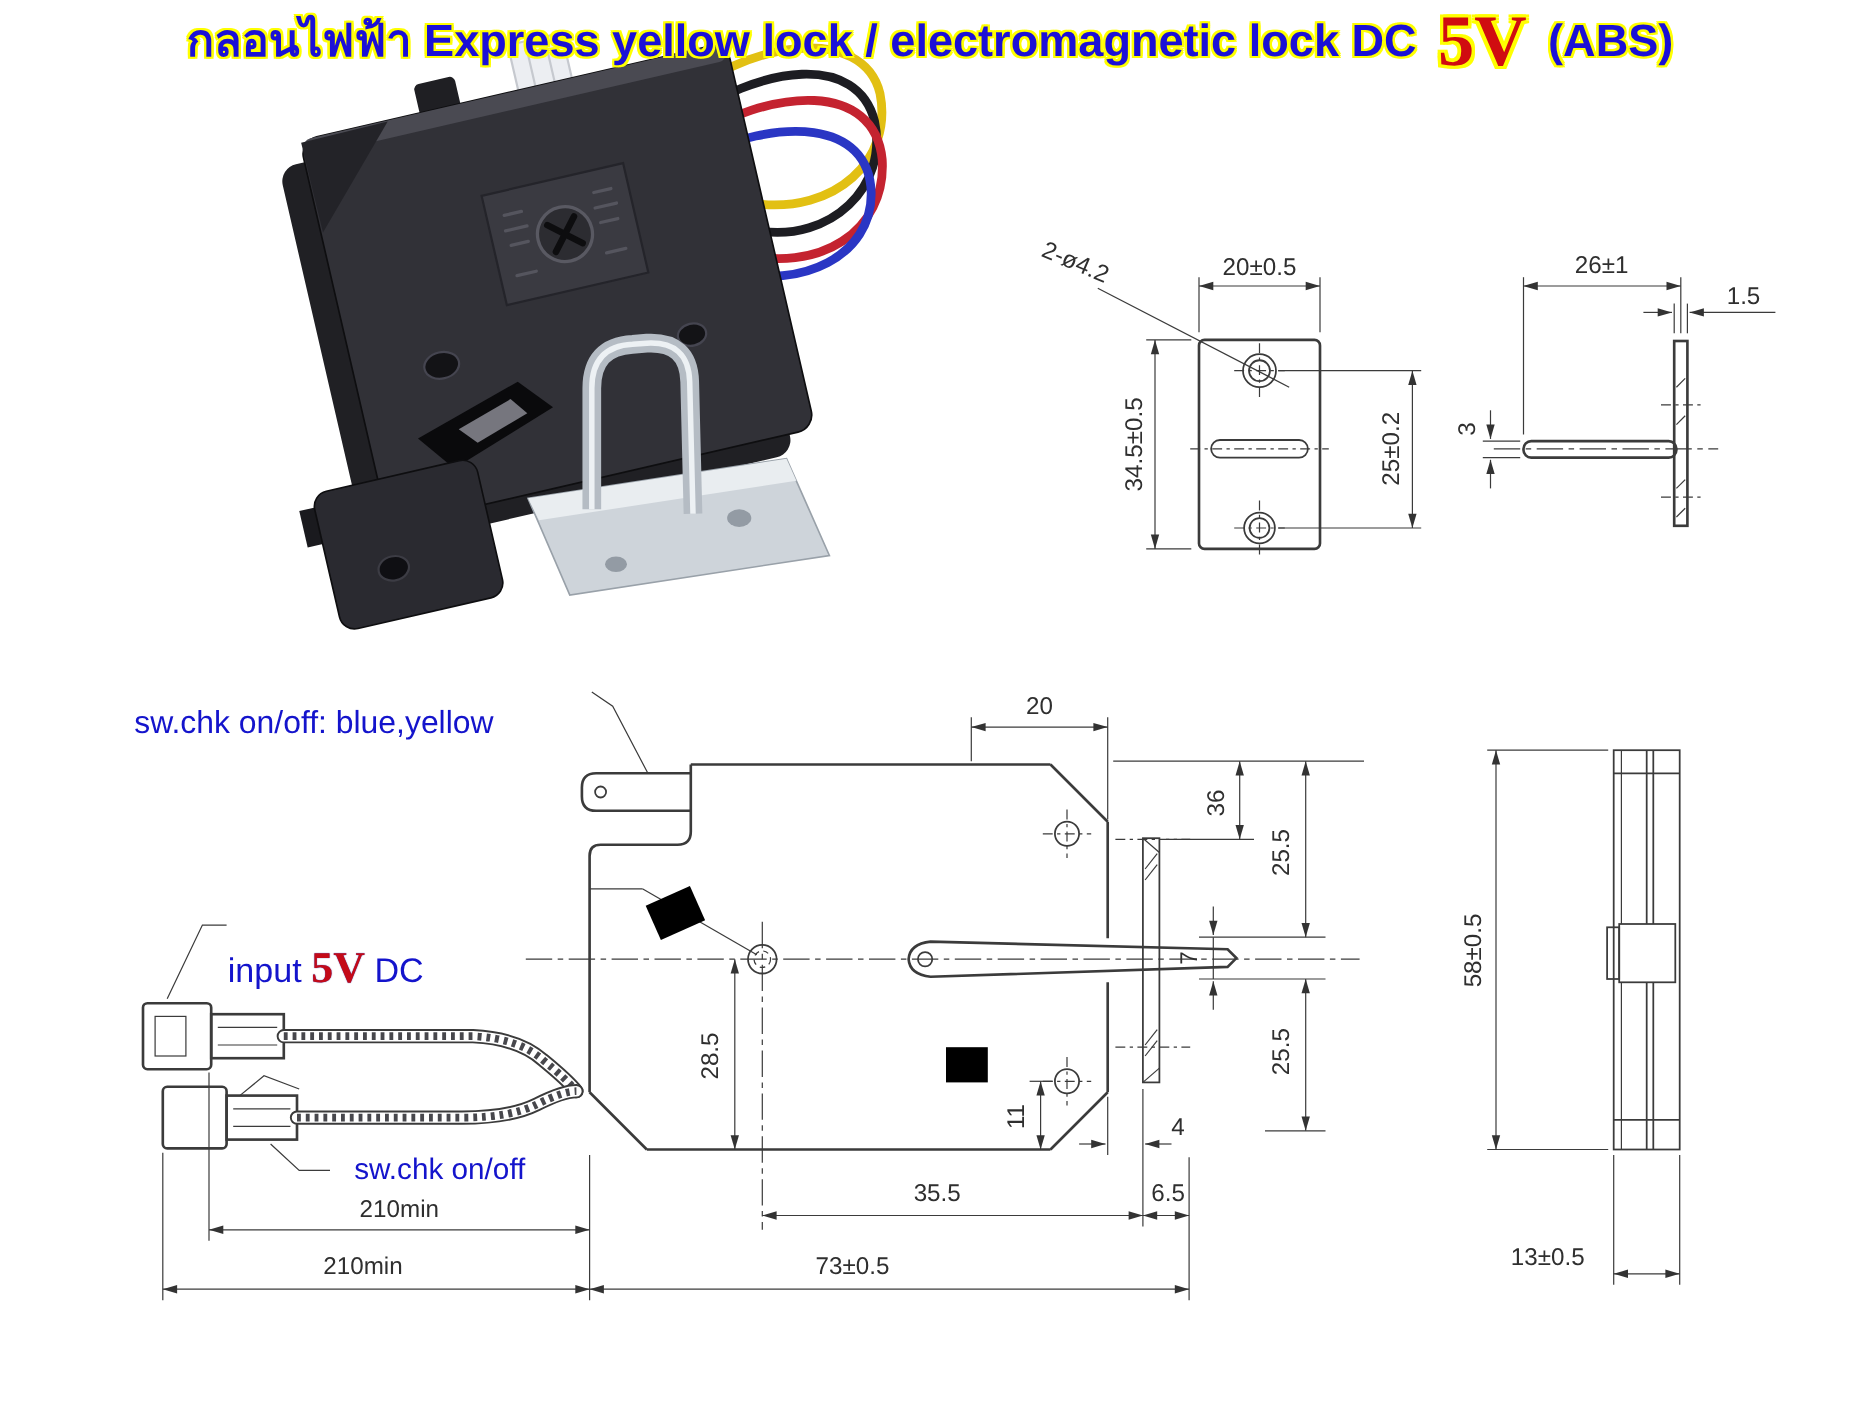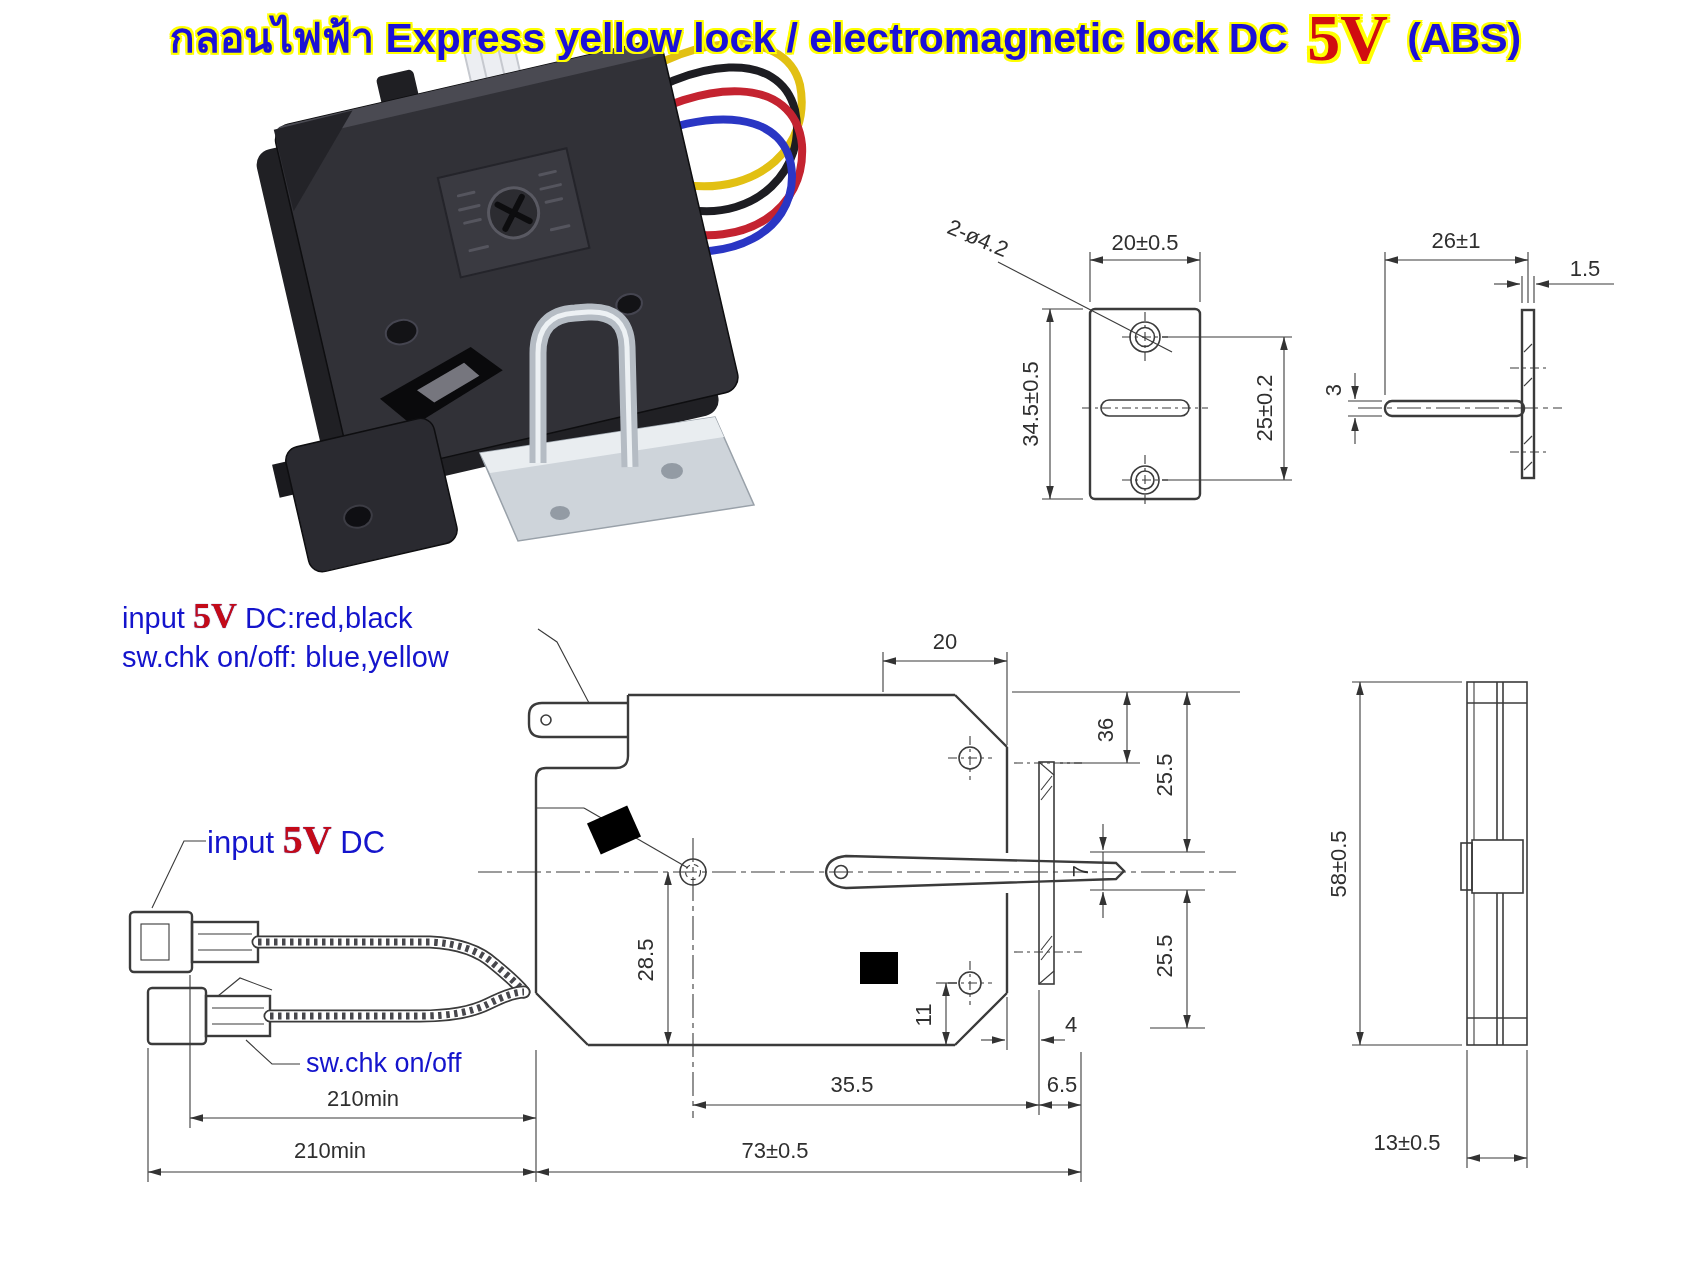--- a/index.html
+++ b/index.html
@@ -300,28 +300,25 @@
     <line x1="1360" y1="682" x2="1360" y2="1045" class="ln thin" marker-start="url(#arr)" marker-end="url(#arr)"></line>
     <text class="d" x="1346" y="864" text-anchor="middle" transform="rotate(-90 1346 864)">58±0.5</text>
 
     <line x1="1467" y1="1050" x2="1467" y2="1168" class="ln thin"></line>
     <line x1="1527" y1="1050" x2="1527" y2="1168" class="ln thin"></line>
     <line x1="1467" y1="1158" x2="1527" y2="1158" class="ln thin" marker-start="url(#arr)" marker-end="url(#arr)"></line>
     <text class="d" x="1407" y="1150" text-anchor="middle">13±0.5</text>
   </g>
 </svg>
 
-<div class="note" style="left:122px;top:595px;">
-  <span>input </span><span class="v5">5V</span><span> DC:red,black</span>
-</div>
 <div class="note" style="left:122px;top:641px;">sw.chk on/off: blue,yellow</div>
 
-<div class="biglabel" style="left:207px;top:816px;text-align:center;">
+<div class="biglabel" style="left:207px;top:856px;text-align:center;">
   <span>input </span><span class="v5">5V</span><span> DC</span>
 </div>
 
-<div class="swlabel" style="left:306px;top:1048px;">sw.chk on/off</div>
+<div class="swlabel" style="left:322px;top:1048px;">sw.chk on/off</div>
 
 <div class="title">
   <span>กลอนไฟฟ้า</span><span> Express yellow lock / electromagnetic lock DC </span><span class="v5">5V</span><span> (ABS)</span>
 </div>
 
 </div>
 
 </body></html>

